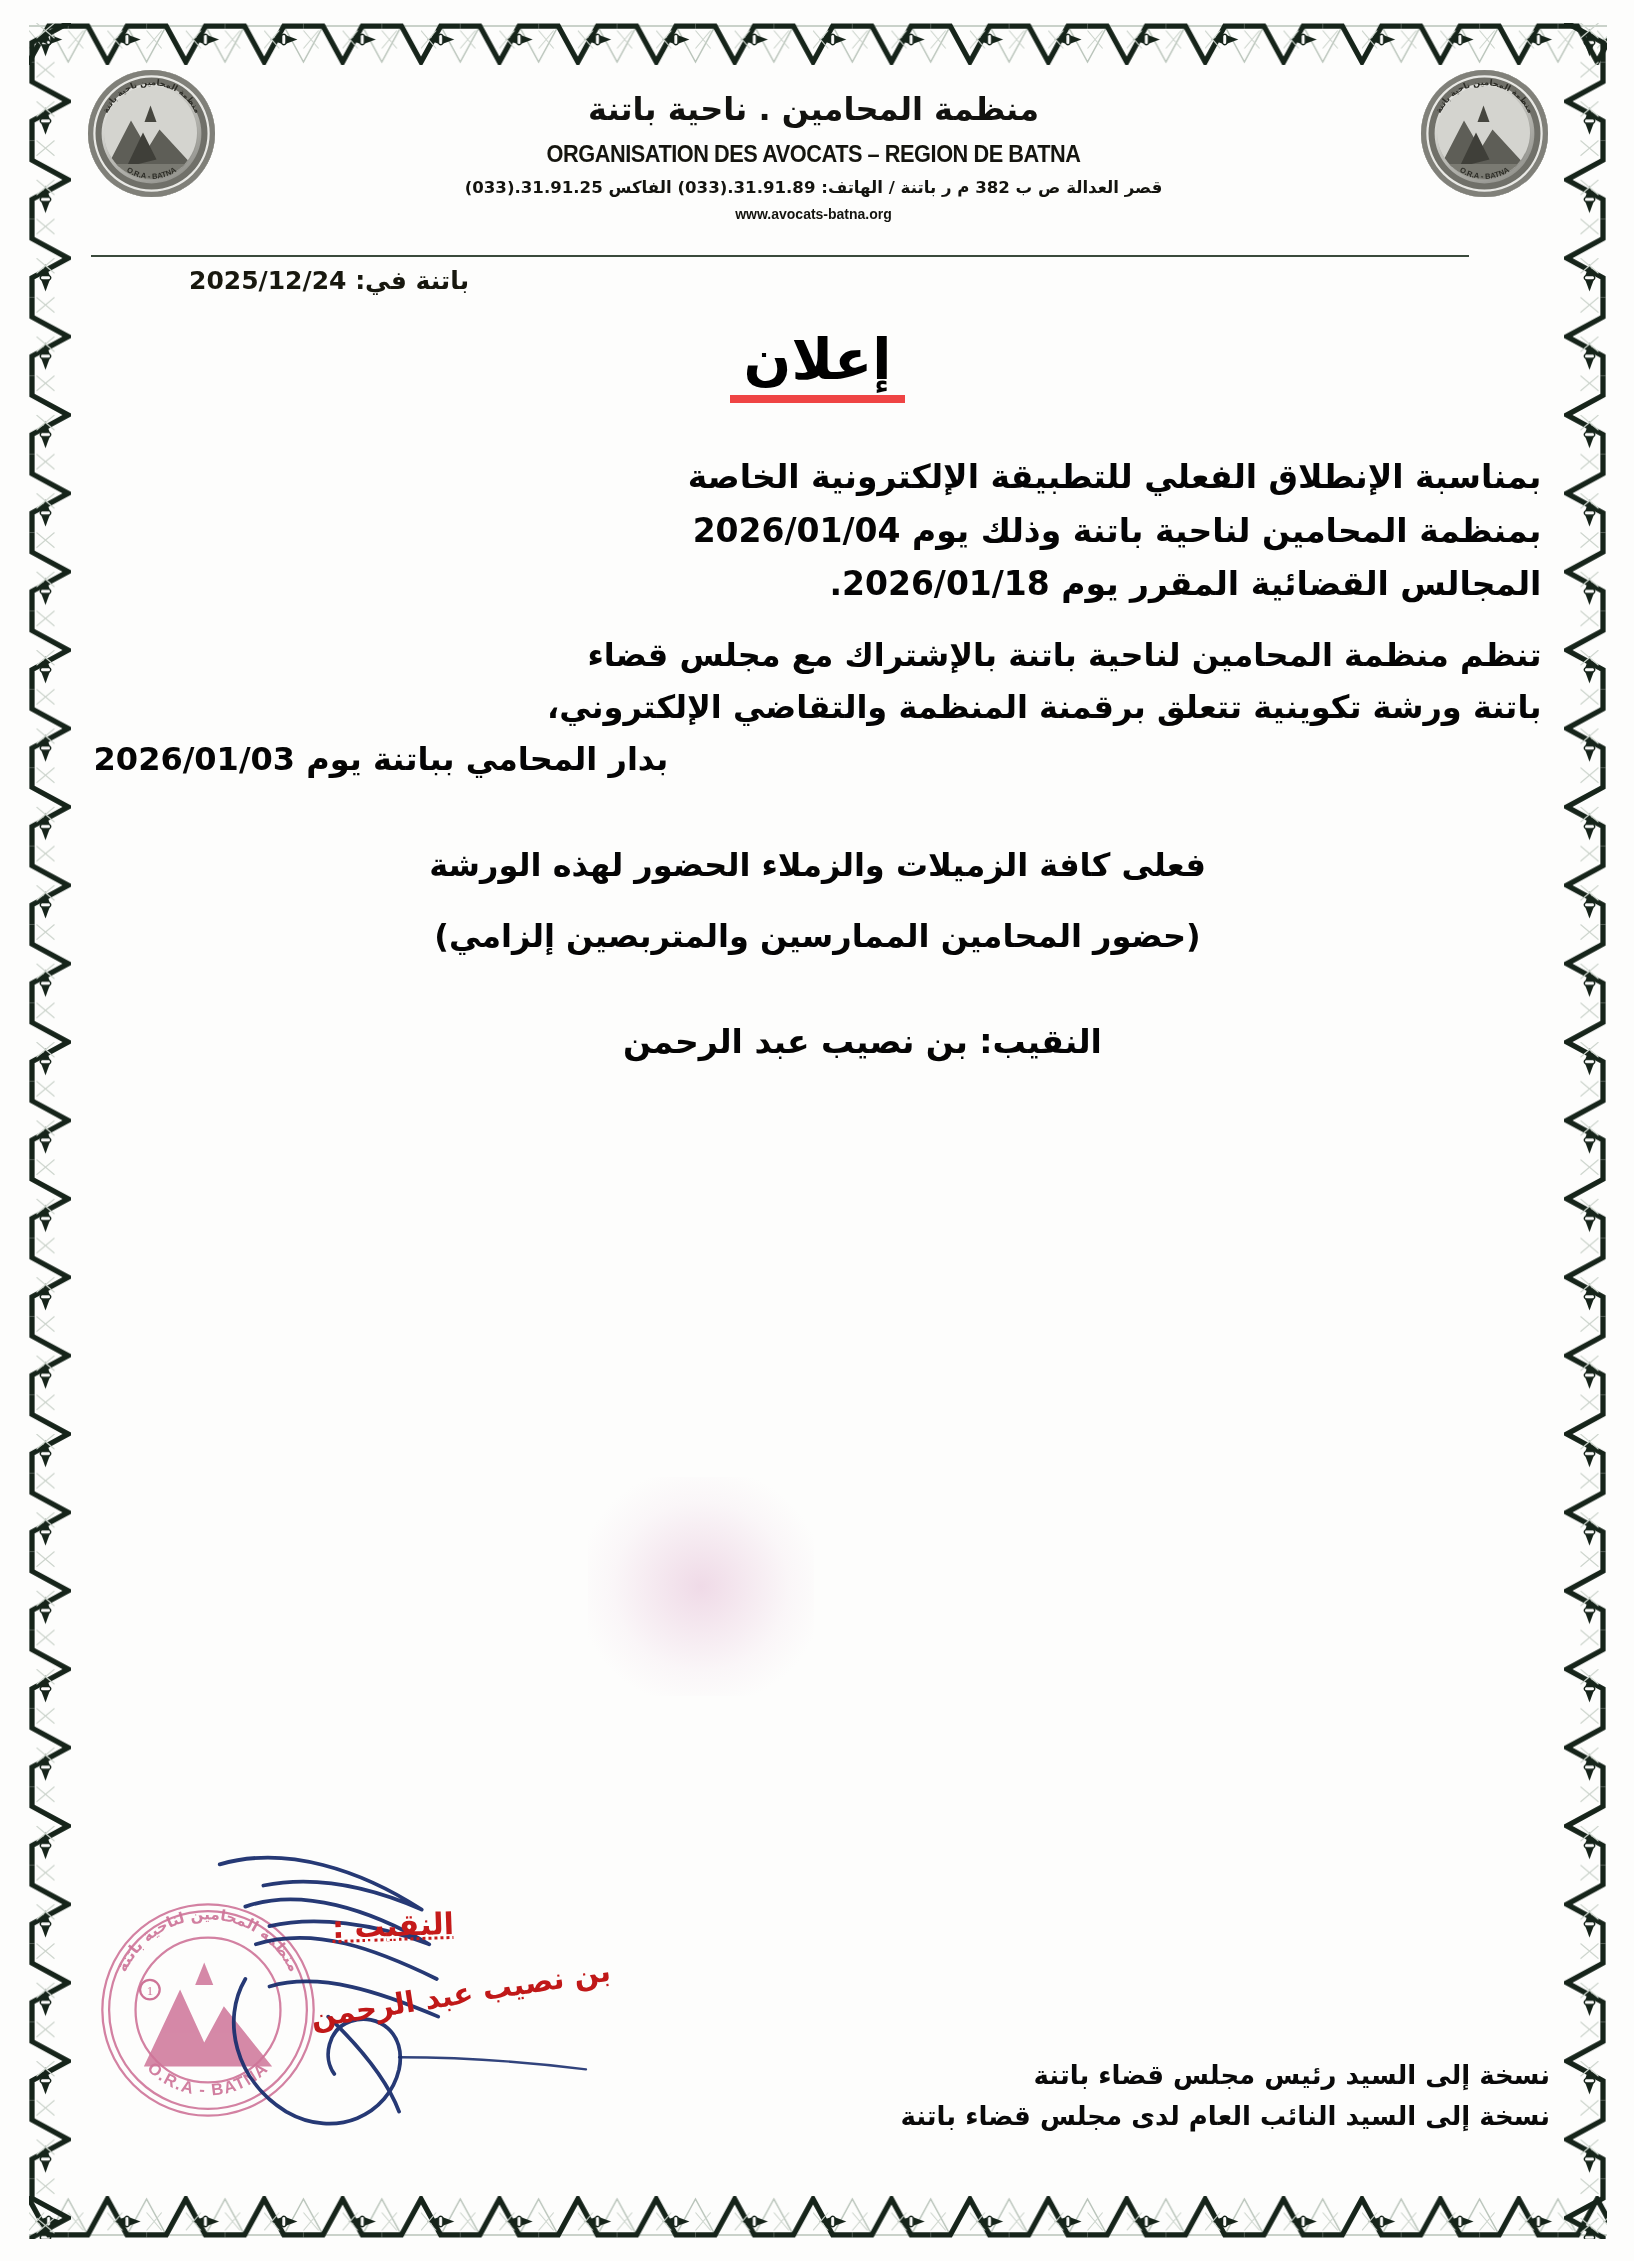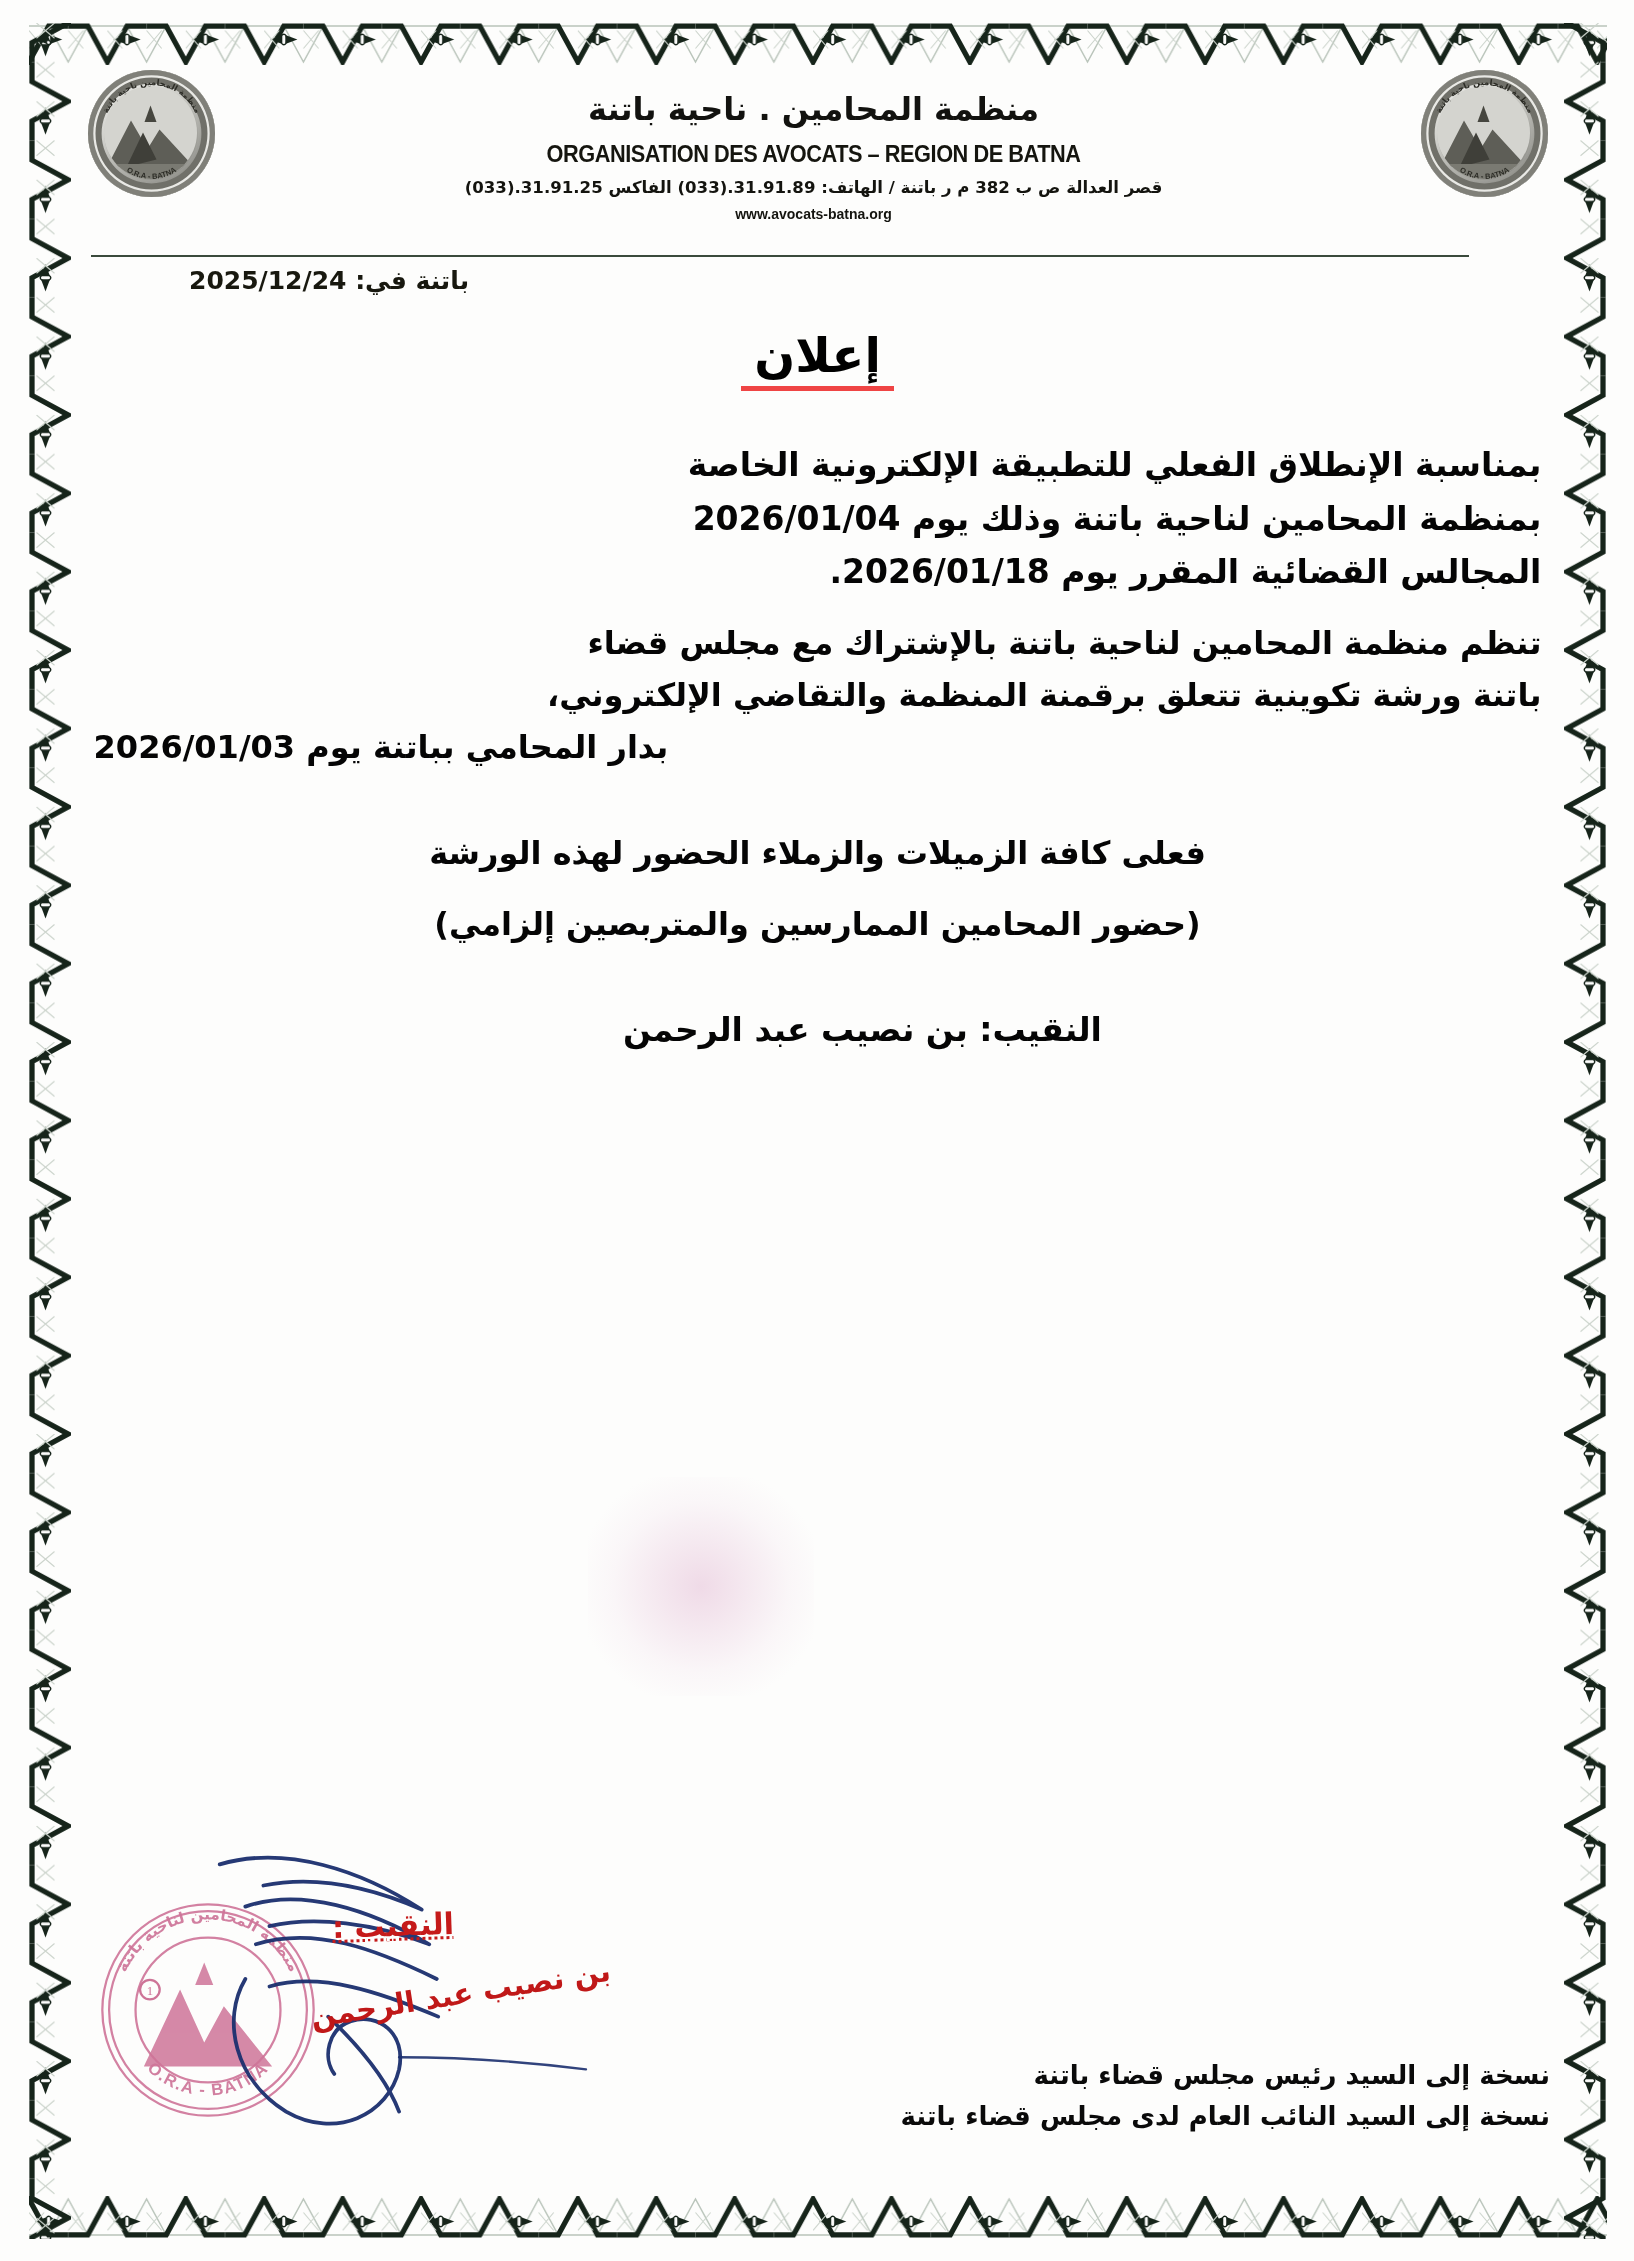--- a/index.html
+++ b/index.html
@@ -149,25 +149,25 @@
   
   .doc-title-wrap {
     margin-top: 27px;
     text-align: center;
   }
   .doc-title {
     display: inline-block;
     direction: rtl;
     font-family: "DejaVu Sans", sans-serif;
     font-weight: 700;
-    font-size: 48px;
+    font-size: 56px;
     color: #000;
     line-height: 1.1;
     padding: 0 13.6px 4.5px 13.6px;
-    border-bottom: 5px solid #ef4444;
+    border-bottom: 8px solid #ef4444;
   }
 
   
   .body-block {
     margin-top: 47px;
     direction: rtl;
     text-align: justify;
     font-family: "DejaVu Sans", sans-serif;
     font-weight: 700;
     color: #050505;

